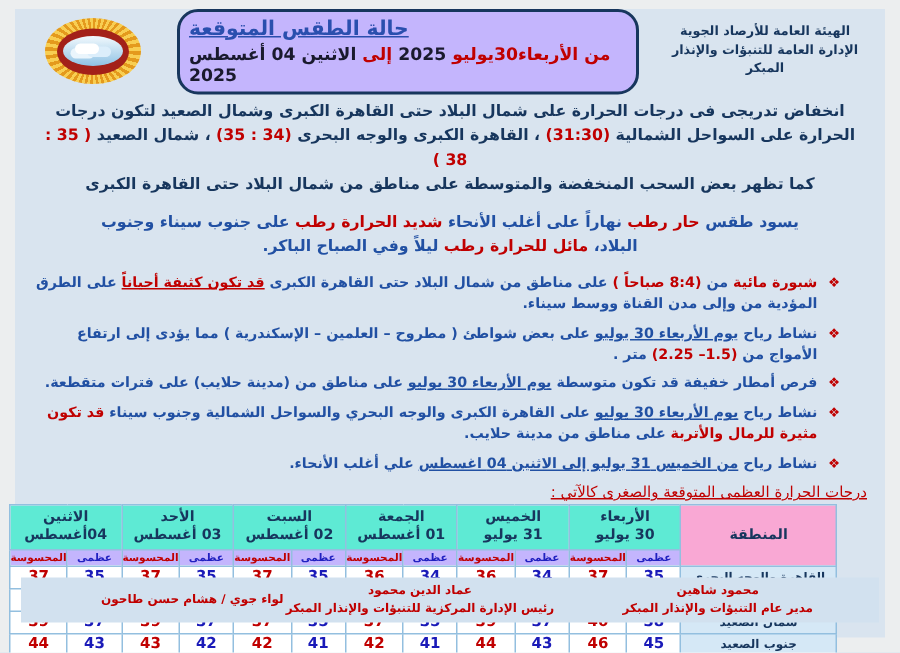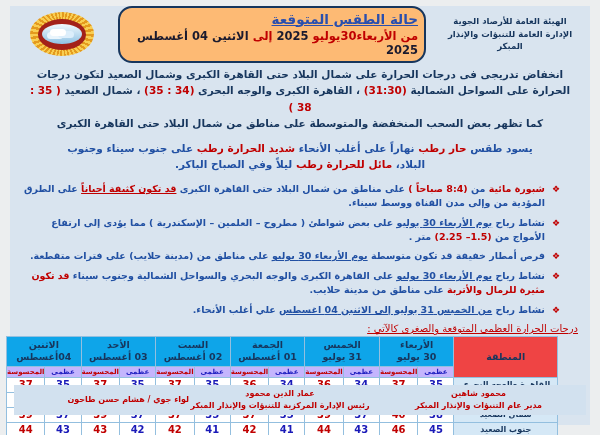--- a/index.html
+++ b/index.html
@@ -14,21 +14,21 @@
     position:absolute; left:10px; right:10px; top:6px; bottom:10px;
     background:#d9e4ef;
     padding:3px 4px 0 4px;
   }
   
   .header { display:flex; align-items:center; height:50px; }
   .agency { width:152px; text-align:center; color:#17365d; font-weight:bold;
             font-size:8.5px; line-height:1.5; }
   .titlebox {
     flex:1; margin:0 8px; border:2px solid #17365d; border-radius:14px;
-    background:#fdba74; text-align:right; padding:3px 6px 4px 6px;
+    background:#c4b5fd; text-align:left; padding:3px 6px 4px 6px;
   }
   .titlebox .t1 { color:#2a4fae; font-weight:bold; font-size:13.5px;
                   text-decoration:underline; }
   .titlebox .t2 { font-weight:bold; font-size:11.5px; margin-top:2px; color:#1a1a2e; }
   .titlebox .t2 .red { color:#c00000; }
   .logo-wrap { width:96px; display:flex; justify-content:center; }
   .logo { width:64px; height:44px; border-radius:50%;
           background:repeating-conic-gradient(#e49a1d 0deg 5deg, #f8ce52 5deg 10deg);
           display:flex; align-items:center; justify-content:center; }
   .logo-red { width:48px; height:31px; border-radius:50%; background:#a32119;
@@ -51,22 +51,22 @@
   .bullets { margin:10px 26px 0 10px; }
   .bullet { display:flex; gap:7px; margin-bottom:6px; font-weight:bold;
             font-size:9.5px; line-height:1.45; color:#2150a3; text-align:right; }
   .bullet .mk { color:#c00000; font-size:9px; flex:0 0 auto; padding-top:1px; }
   .bullet .bt { flex:1; }
   
   .tbl-heading { text-align:right; margin:4px 8px 2px 0; color:#c00000;
                  font-weight:normal; font-size:10px; text-decoration:underline; }
   table { border-collapse:collapse; width:552px; margin-right:28px; background:#ffffff; }
   th, td { border:1px solid #93bfdf; text-align:center; vertical-align:middle; }
-  th.region { width:108px; background:#ef4444; color:#17365d; font-size:9.5px; }
-  th.day { background:#0ea5e9; color:#17365d; font-size:9.5px; line-height:1.3;
+  th.region { width:108px; background:#f9a8d4; color:#17365d; font-size:9.5px; }
+  th.day { background:#5eead4; color:#17365d; font-size:9.5px; line-height:1.3;
            padding:2px 0; font-weight:bold; }
   th.sub { background:#c4b5fd; font-size:7px; padding:1px 0; width:37px; }
   th.sub.mx { color:#2020c0; }
   th.sub.fl { color:#c00000; }
   td.region-cell { background:#d5e8f6; color:#17365d; font-size:8px; font-weight:bold; }
   td.val { font-size:10px; font-weight:bold; height:15px; background:#fff; }
   td.val.mx { color:#1a1ab8; }
   td.val.fl { color:#c00000; }
   
   .footer { position:absolute; left:4px; right:4px; bottom:10px; height:30px;

